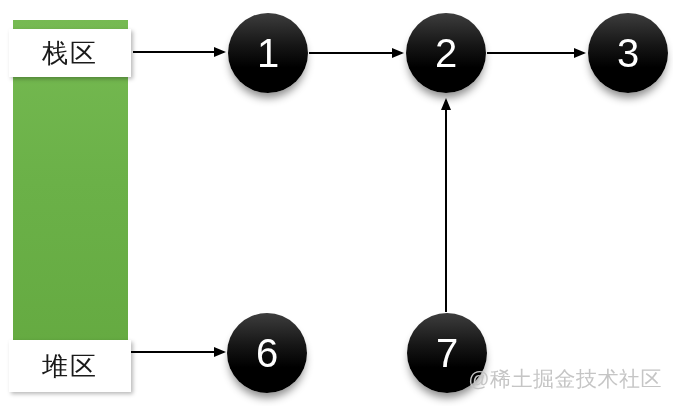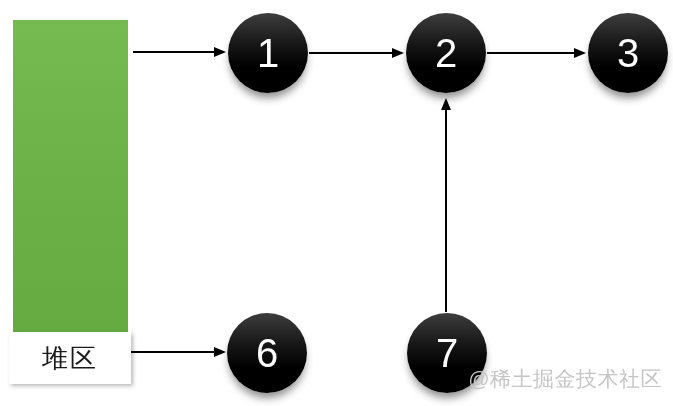--- a/index.html
+++ b/index.html
@@ -33,21 +33,21 @@
     box-shadow: 2px 2px 4px rgba(0,0,0,0.28);
     display: flex;
     align-items: center;
     justify-content: center;
     font-size: 26px;
     color: #1a1a1a;
     letter-spacing: 2px;
     z-index: 2;
   }
   .region-label.stack { top: 29px;  height: 48px; }
-  .region-label.heap  { top: 332px; height: 52px; }
+  .region-label.heap  { top: 340px; height: 52px; }
 
   
   .node {
     position: absolute;
     width: 80px;
     height: 80px;
     border-radius: 50%;
     background: linear-gradient(to bottom, #3d3d3d 0%, #161616 40%, #000000 68%);
     box-shadow: 0 7px 8px -2px rgba(0,0,0,0.45);
     display: flex;
@@ -89,20 +89,23 @@
     z-index: 2;
   }
 </style>
 </head>
 <body>
 
 <div class="canvas">
 
   <div class="memory-bar"></div>
 
+  <div class="region-label stack">
+    <span>栈区</span>
+  </div>
   <div class="region-label heap">
     <span>堆区</span>
   </div>
 
   <svg class="edges-svg" viewBox="0 0 673 406" xmlns="http://www.w3.org/2000/svg">
     <defs>
       <marker id="arrowhead" viewBox="0 0 6 5" refX="5" refY="2.5" markerWidth="6" markerHeight="5" orient="auto-start-reverse">
         <path d="M0,0 L6,2.5 L0,5 z" fill="#000000"></path>
       </marker>
     </defs>

